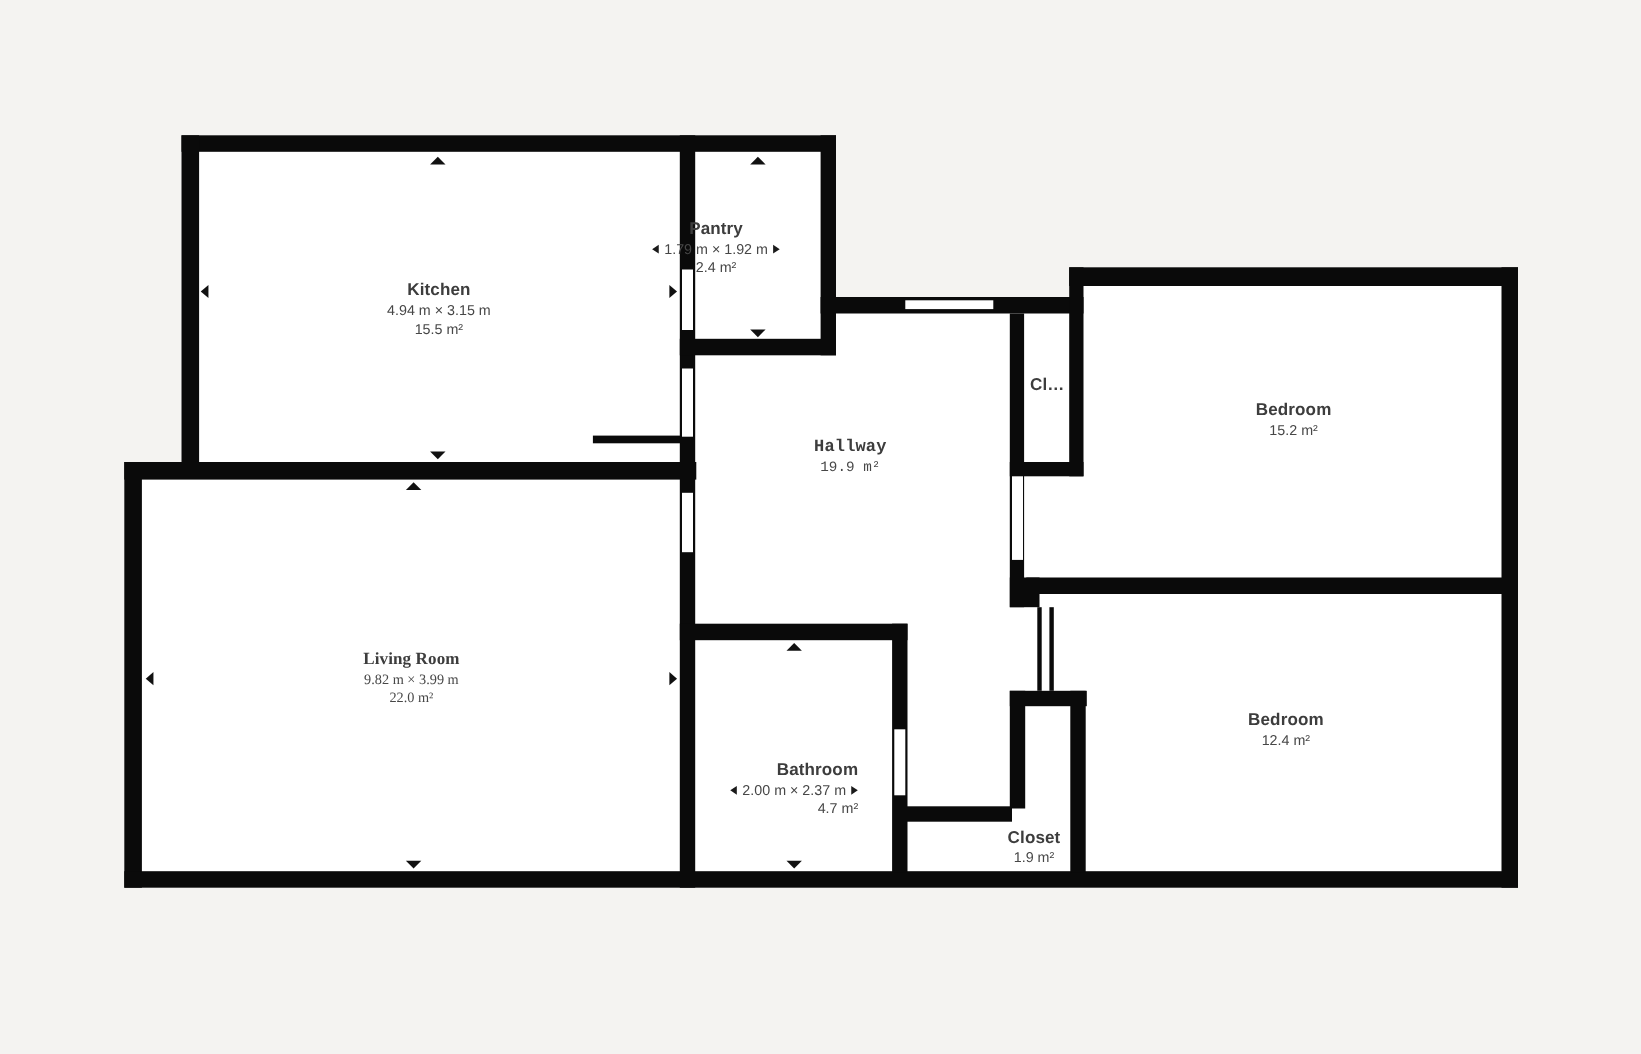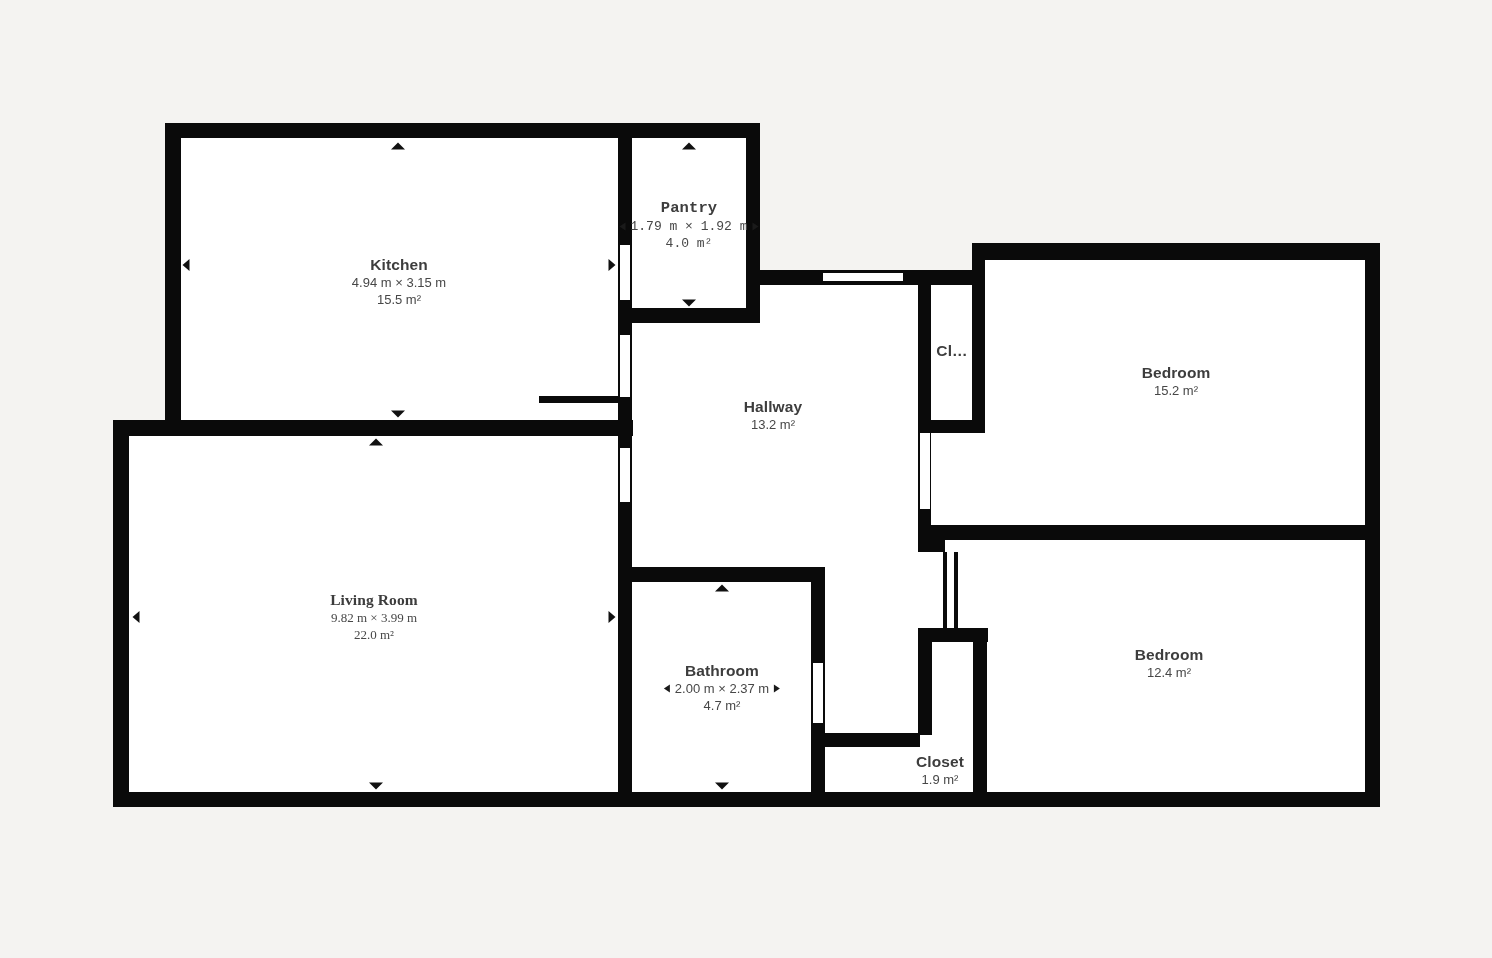--- a/index.html
+++ b/index.html
@@ -81,48 +81,48 @@
     <div class="arrow arrow-right" style="left: 612px; top: 617px;"></div>
     <div class="arrow arrow-up" style="left: 722px; top: 588px;"></div>
     <div class="arrow arrow-down" style="left: 722px; top: 786px;"></div>
     <div class="room-label" style="left: 399px; top: 281px; color: rgb(61, 61, 61);">
       <div class="room-name">Kitchen</div>
       <div class="dim-row room-dim">
         <span>4.94 m × 3.15 m</span>
       </div>
       <div class="room-area">15.5 m²</div>
     </div>
-    <div class="room-label" style="left: 689px; top: 225px; color: rgb(61, 61, 61); font-family: Liberation Mono, monospace;">
+    <div class="room-label" style="left: 651px; top: 225px; color: rgb(61, 61, 61);">
       <div class="room-name">Pantry</div>
       <div class="dim-row room-dim">
         <span class="tri tri-left"></span>
         <span>1.79 m × 1.92 m</span>
         <span class="tri tri-right"></span>
       </div>
-      <div class="room-area">4.0 m²</div>
+      <div class="room-area">2.4 m²</div>
     </div>
-    <div class="room-label" style="left: 773px; top: 415px; color: rgb(61, 61, 61);">
+    <div class="room-label" style="left: 773px; top: 415px; color: rgb(61, 61, 61); font-family: Liberation Mono, monospace;">
       <div class="room-name">Hallway</div>
-      <div class="room-area">13.2 m²</div>
+      <div class="room-area">19.9 m²</div>
     </div>
     <div class="room-label" style="left: 952px; top: 350px; color: rgb(61, 61, 61);">
       <div class="room-name">Cl…</div>
     </div>
     <div class="room-label" style="left: 1176px; top: 381px; color: rgb(61, 61, 61);">
       <div class="room-name">Bedroom</div>
       <div class="room-area">15.2 m²</div>
     </div>
     <div class="room-label" style="left: 374px; top: 616px; color: rgb(61, 61, 61); font-family: Liberation Serif, serif;">
       <div class="room-name">Living Room</div>
       <div class="dim-row room-dim">
         <span>9.82 m × 3.99 m</span>
       </div>
       <div class="room-area">22.0 m²</div>
     </div>
-    <div class="room-label" style="left: 722px; top: 687px; color: rgb(61, 61, 61);">
+    <div class="room-label" style="left: 722px; top: 717px; color: rgb(61, 61, 61); text-align: right;">
       <div class="room-name">Bathroom</div>
       <div class="dim-row room-dim">
         <span class="tri tri-left"></span>
         <span>2.00 m × 2.37 m</span>
         <span class="tri tri-right"></span>
       </div>
       <div class="room-area">4.7 m²</div>
     </div>
     <div class="room-label" style="left: 1169px; top: 663px; color: rgb(61, 61, 61);">
       <div class="room-name">Bedroom</div>

